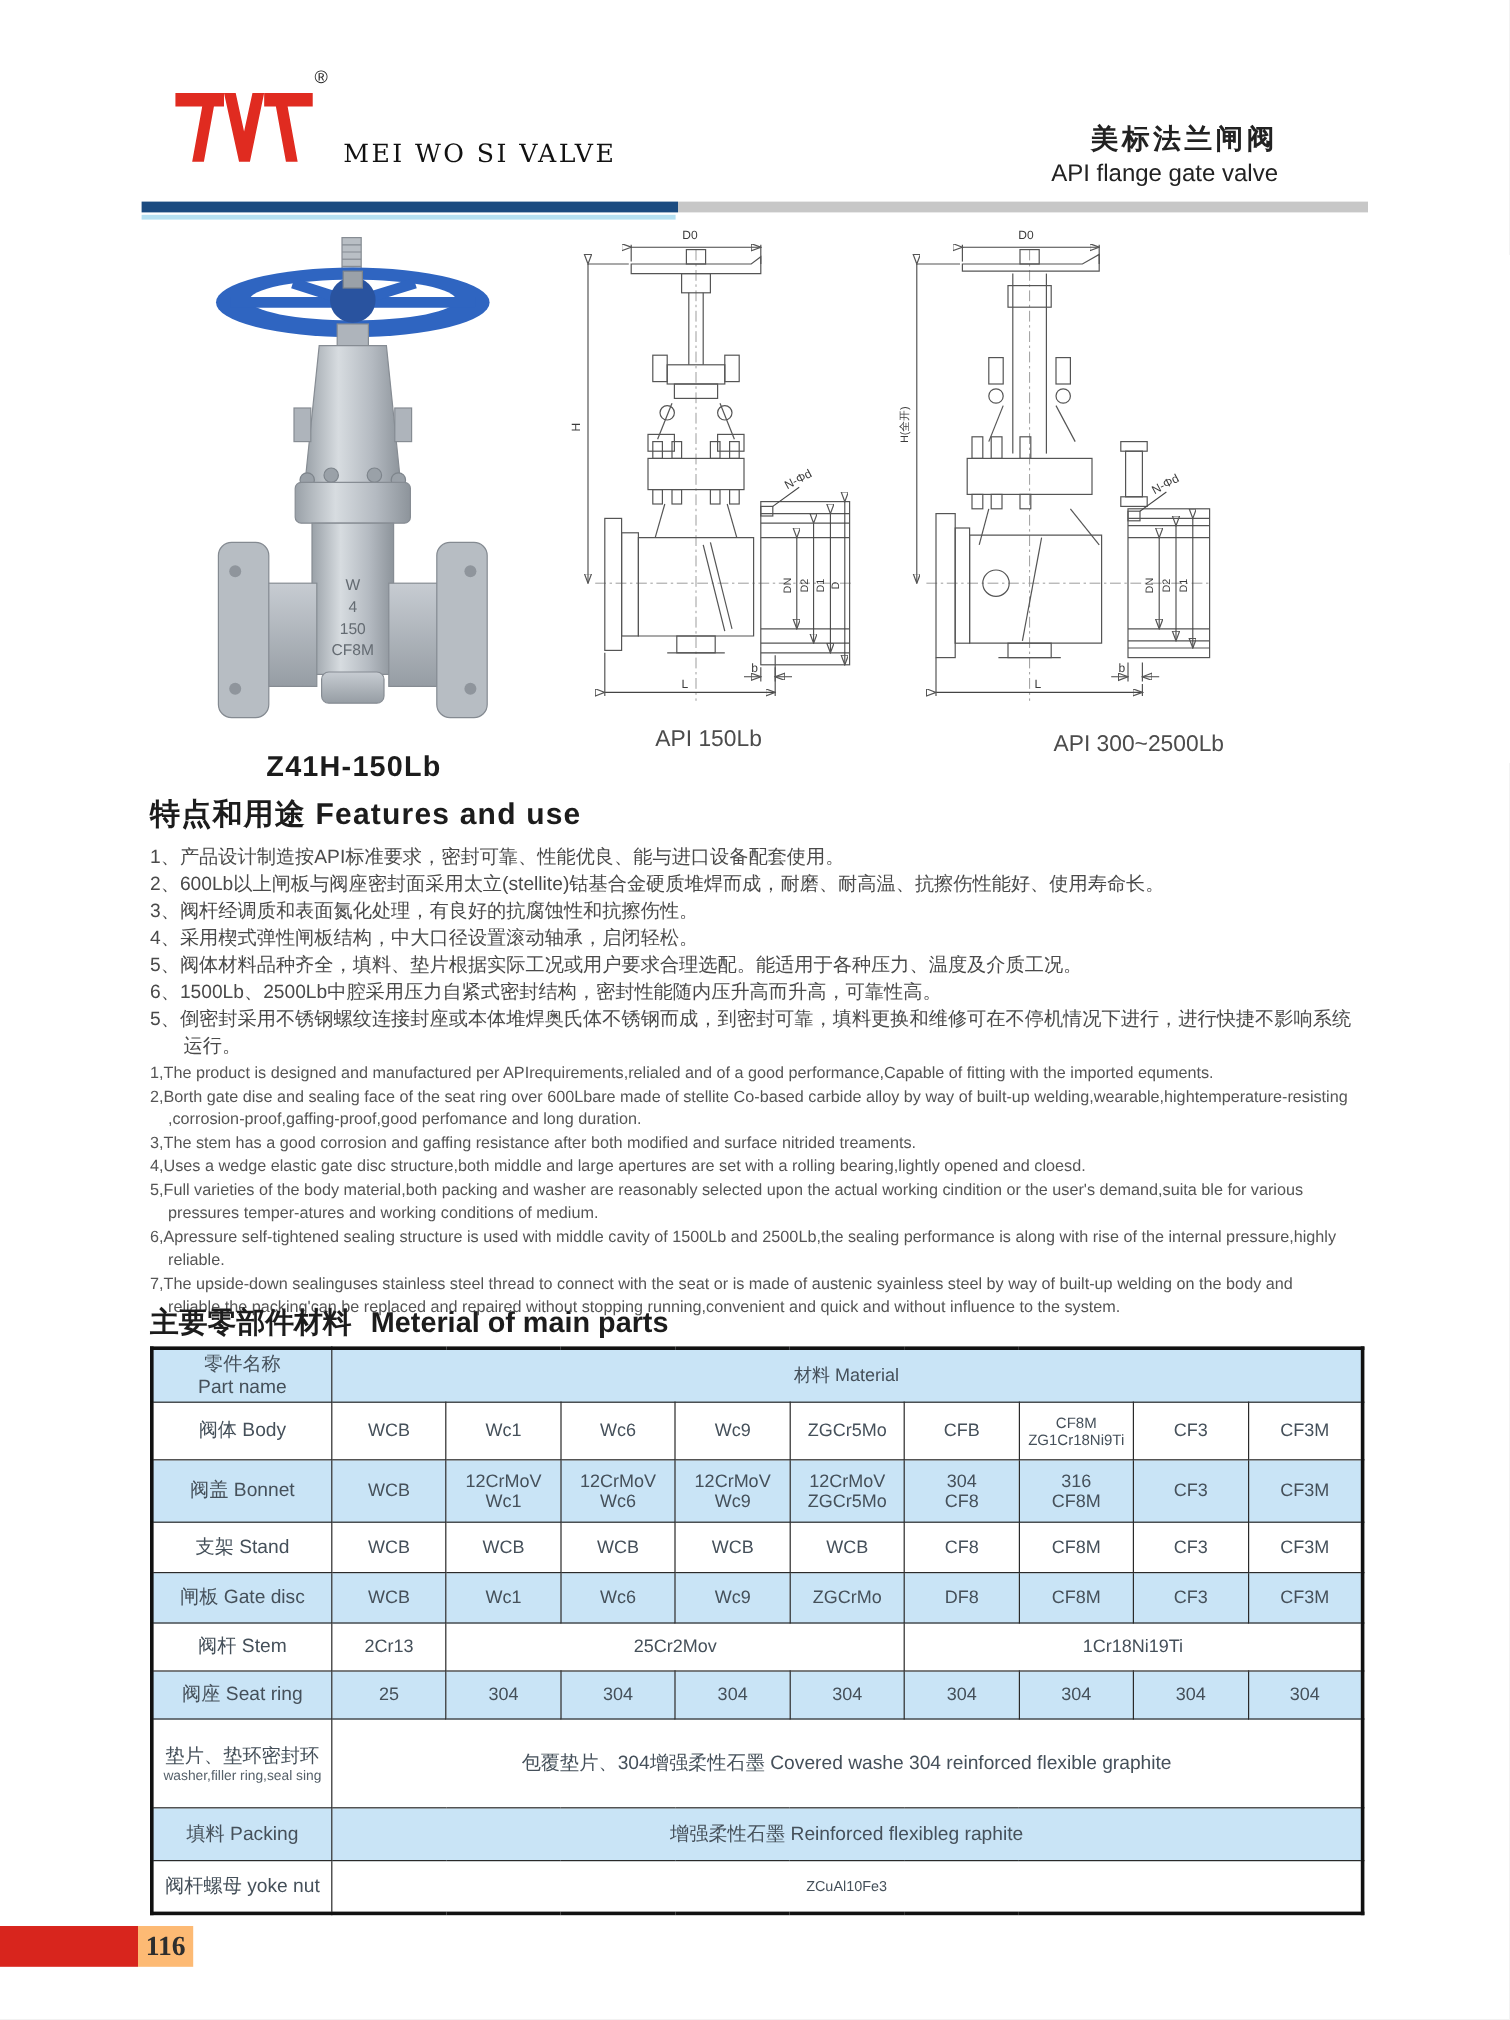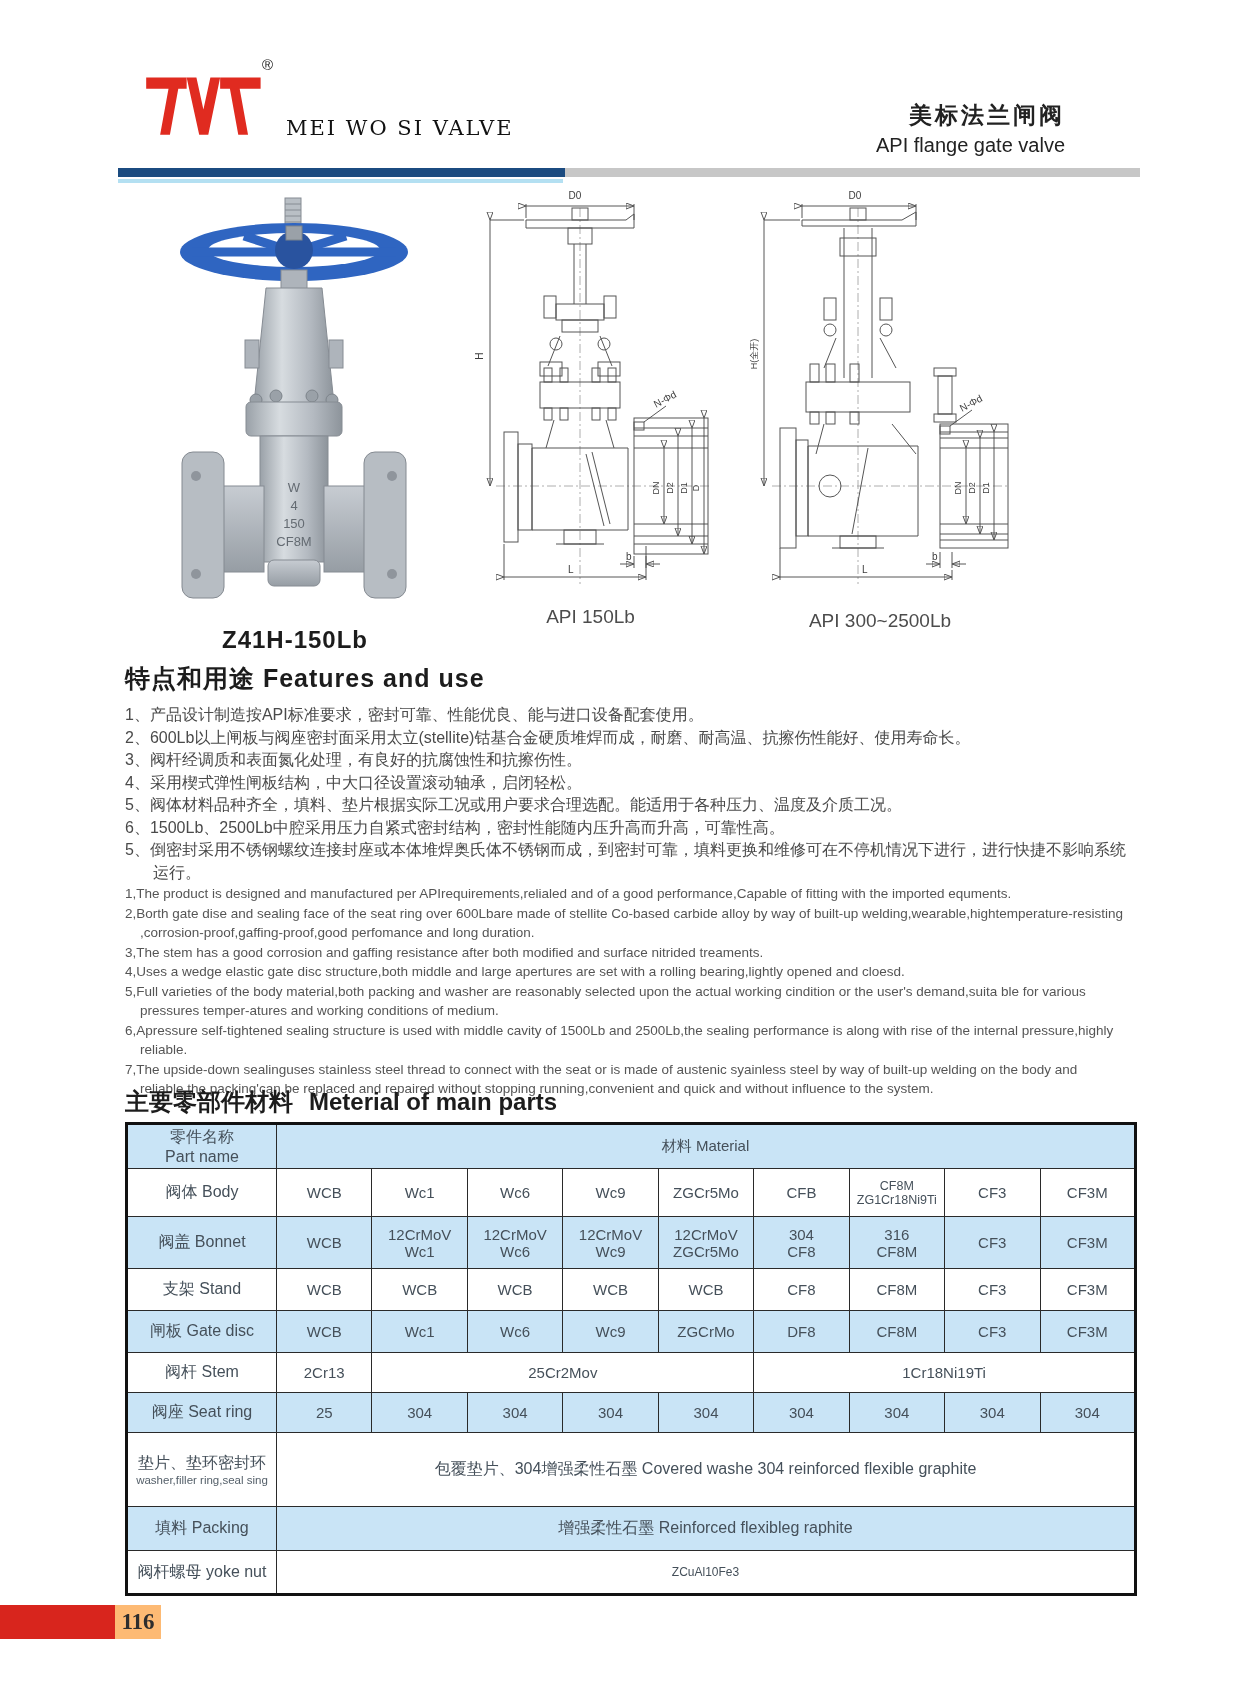--- a/index.html
+++ b/index.html
@@ -31,21 +31,21 @@
 
   
   .photo-svg{position:absolute;left:148px;top:192px;width:292px;height:420px;}
   .drawing1-svg{position:absolute;left:468px;top:186px;width:245px;height:402px;}
   .drawing2-svg{position:absolute;left:740px;top:186px;width:280px;height:402px;}
   .model-label{
     position:absolute;left:150px;top:626px;width:290px;text-align:center;
     font-size:24px;font-weight:600;color:#1c1c1c;letter-spacing:1px;
   }
   .cap1{position:absolute;left:468px;top:606px;width:245px;text-align:center;font-size:19px;color:#4c4c4c;}
-  .cap2{position:absolute;left:740px;top:610px;width:280px;text-align:center;font-size:19px;color:#4c4c4c;}
+  .cap2{position:absolute;left:740px;top:610px;width:280px;text-align:right;font-size:19px;color:#4c4c4c;}
 
   
   .feat-title{
     position:absolute;left:125px;top:662px;font-size:25px;font-weight:bold;color:#1c1c1c;letter-spacing:1px;
   }
   .cn-list{position:absolute;left:125px;top:704px;width:1014px;font-size:16px;line-height:22.5px;color:#4a4a4a;}
   .cn-item{padding-left:28px;text-indent:-28px;}
   .en-list{position:absolute;left:125px;top:884px;width:1016px;font-size:13.5px;line-height:19.5px;color:#555;}
   .en-item{padding-left:15px;text-indent:-15px;}
 

